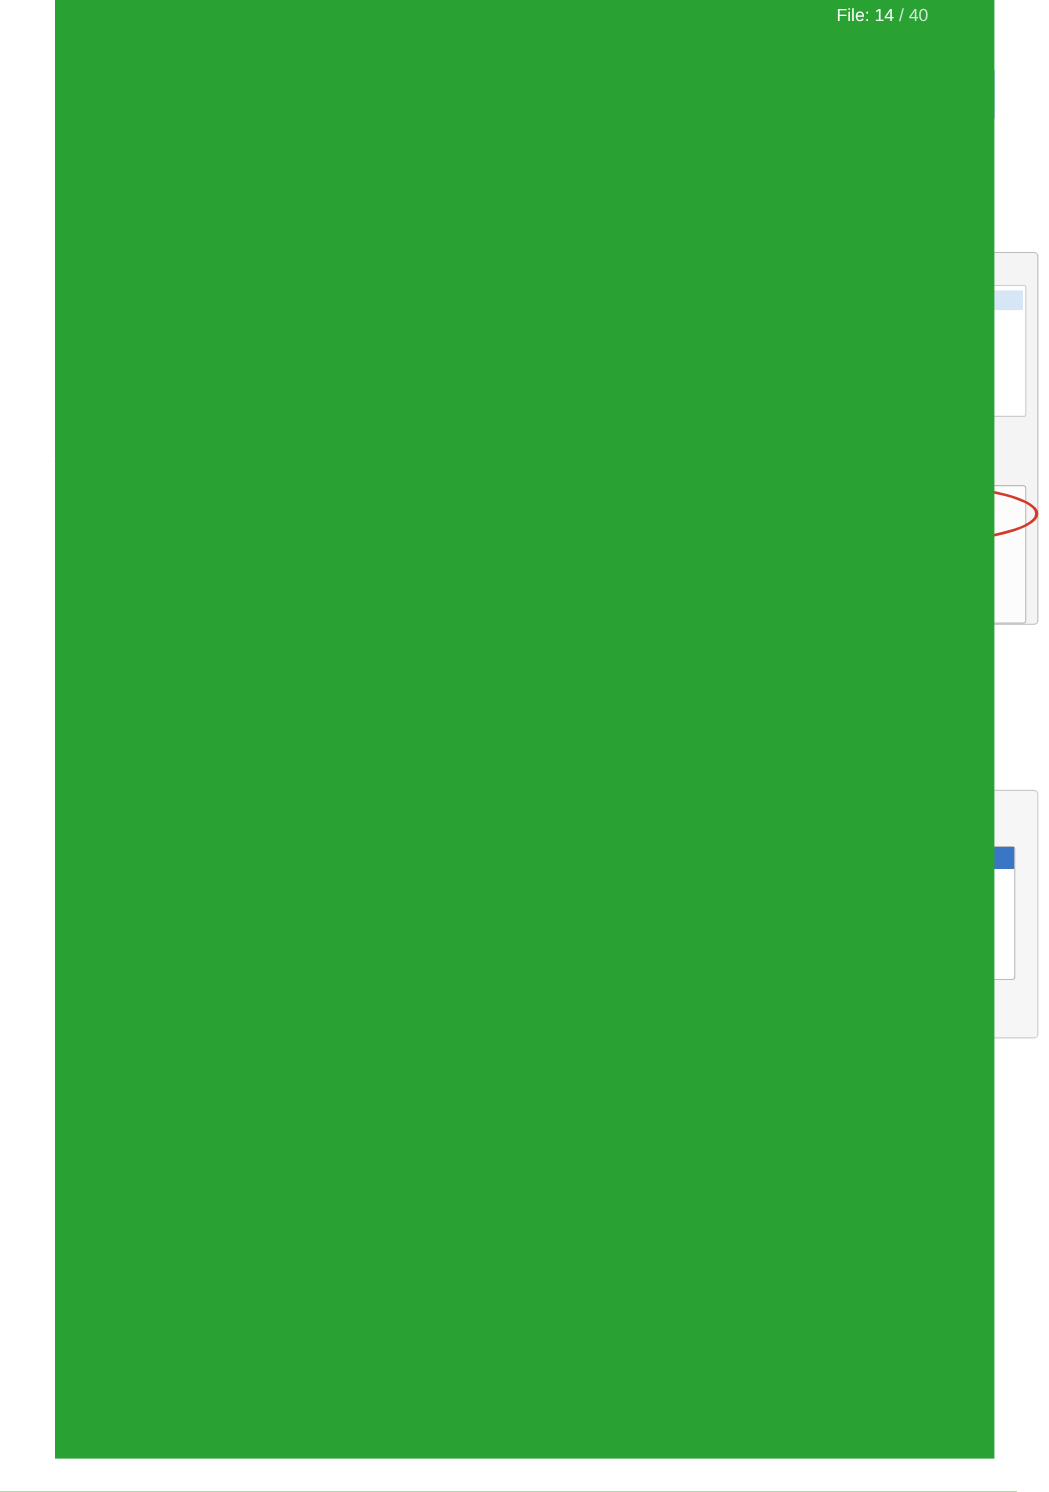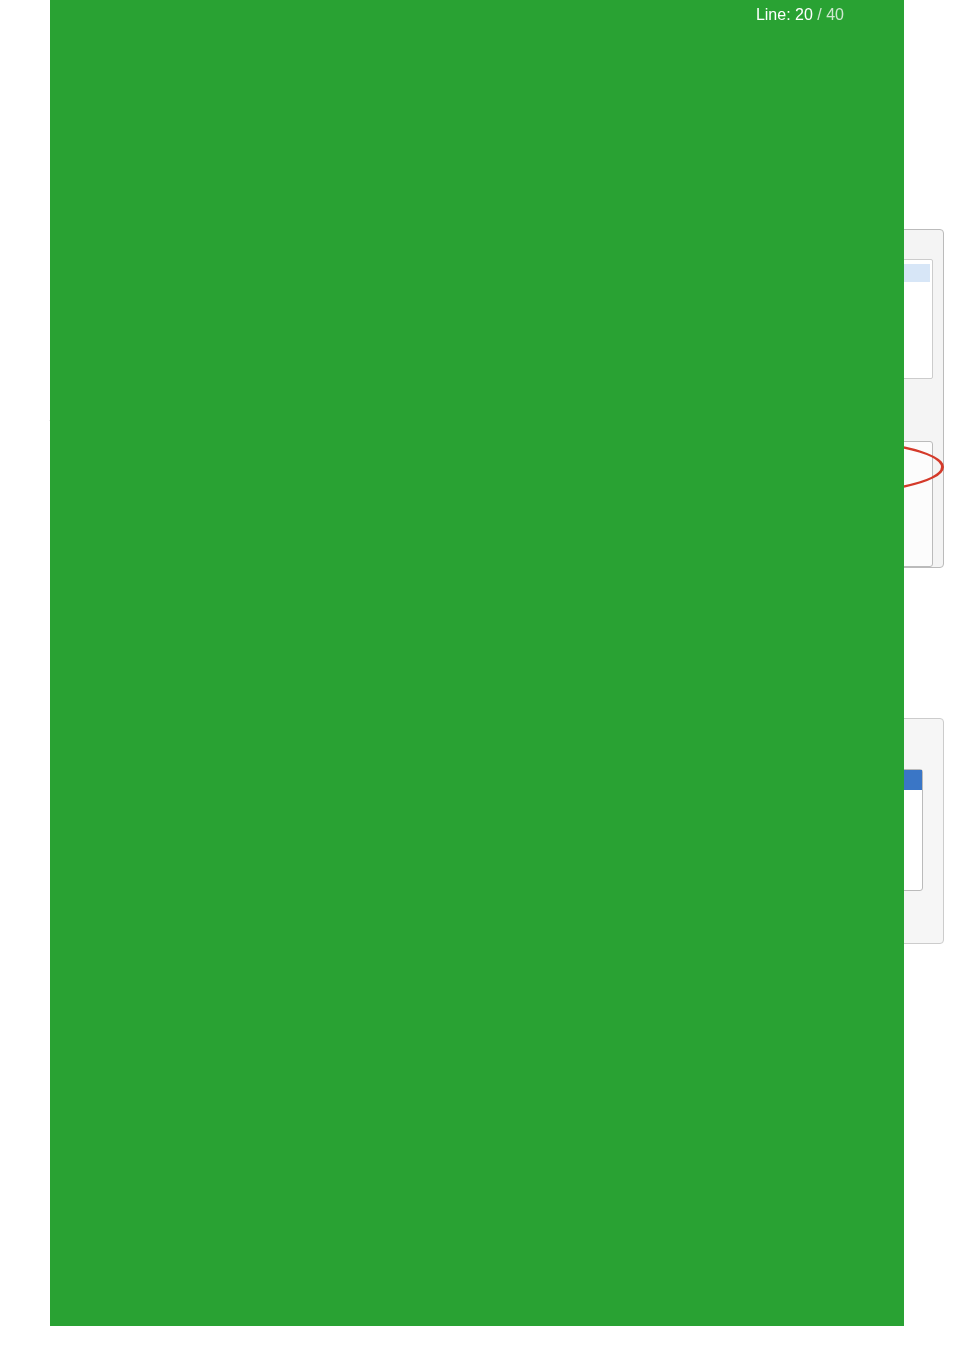--- a/index.html
+++ b/index.html
@@ -358,19 +358,19 @@
         <div class="newfolder">New Folder</div>
       </div>
       <div class="caption-ital">File &gt; New Session</div>
     </div>
   </div>
 
   <div class="footbar">
     <span>User's Manual ver. 2.0 / Nov 2013</span>
     <span>www.mytekdigital.com</span>
     <span class="page">
-      <span>Line:</span>
-      <span class="cur">20</span>
+      <span>File:</span>
+      <span class="cur">14</span>
       <span class="sep">/</span>
       <span class="tot">40</span>
     </span>
   </div>
 </div>
 
 </body></html>

